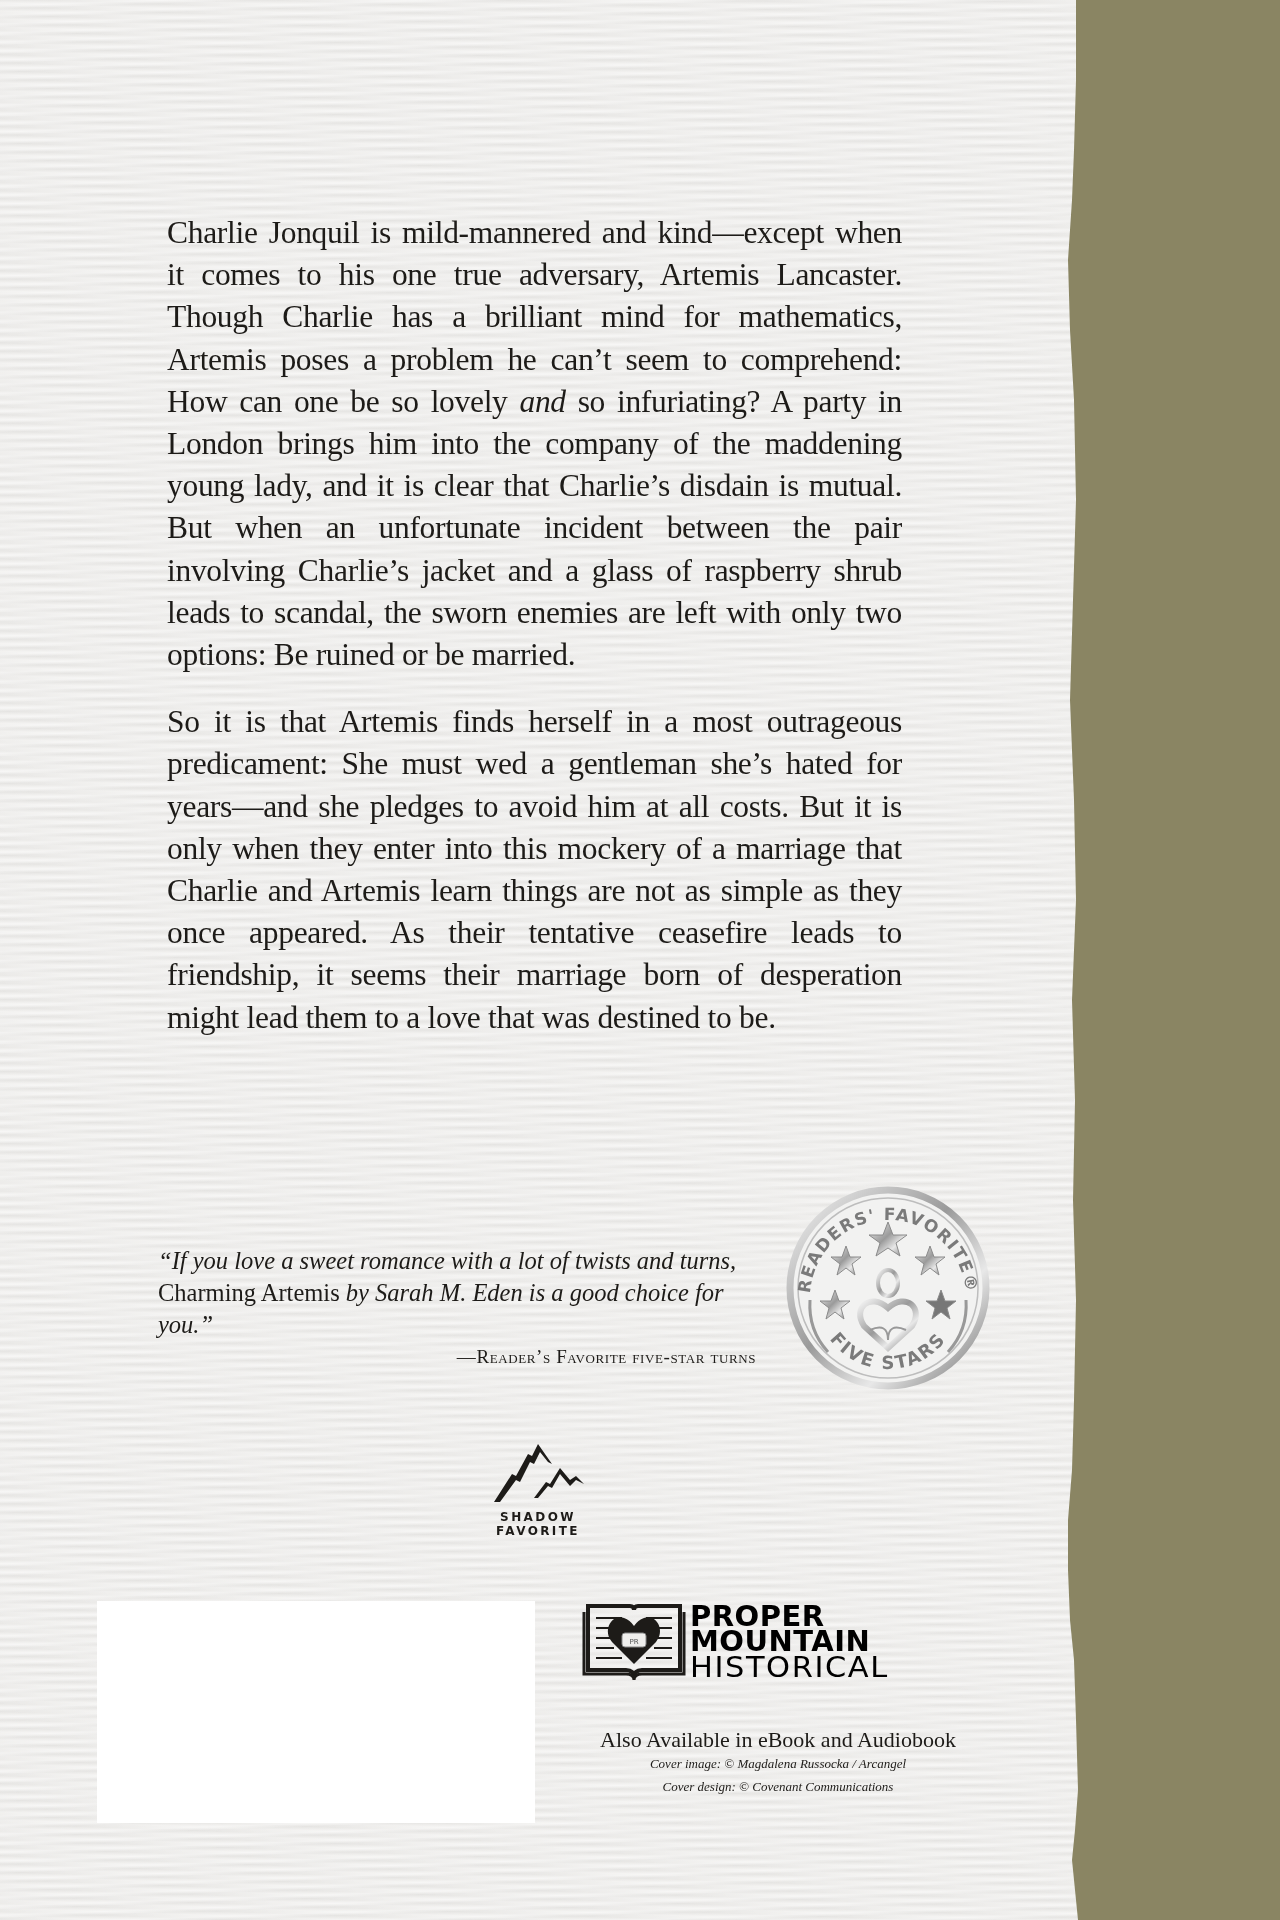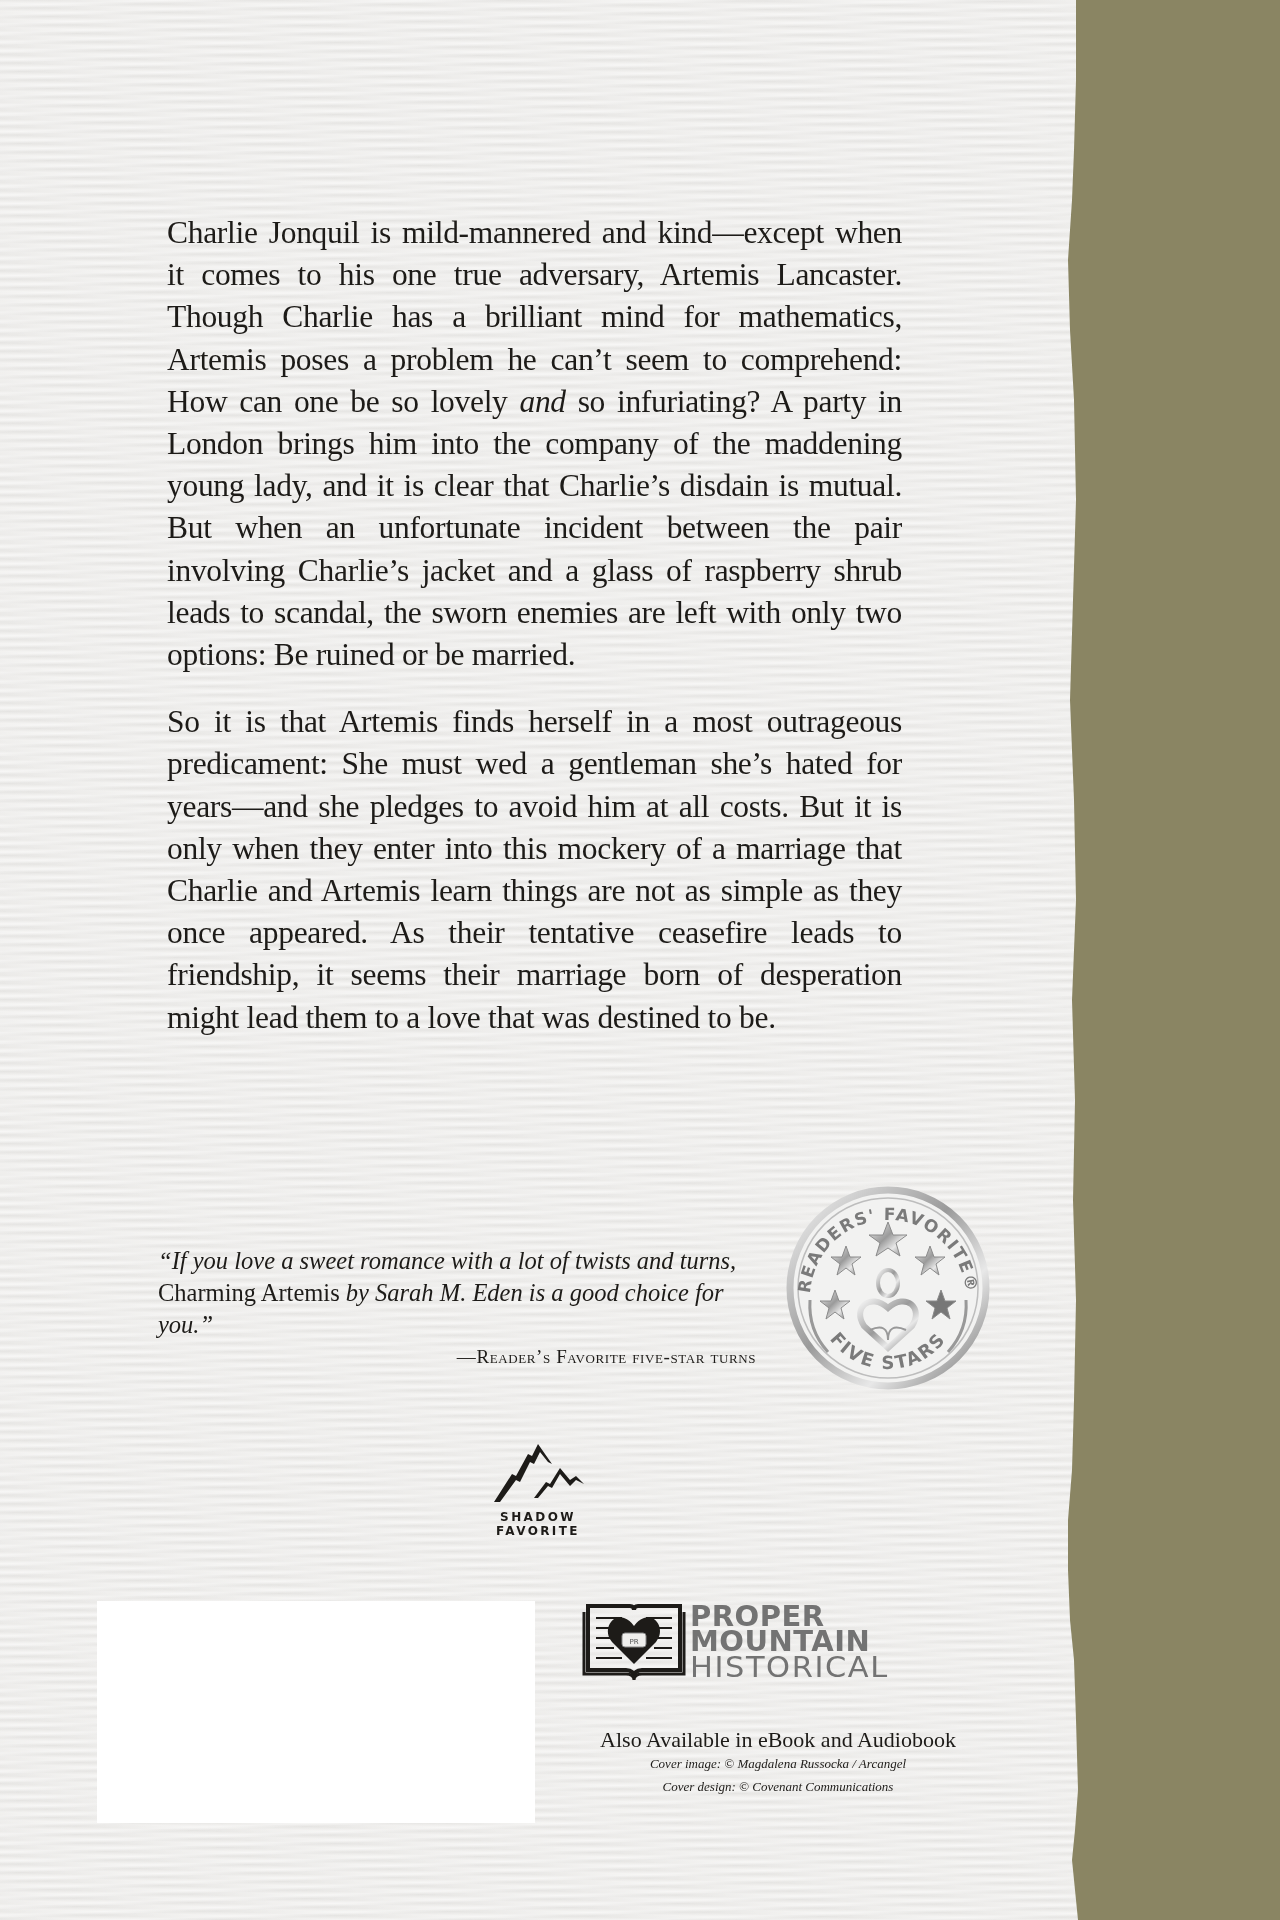--- a/index.html
+++ b/index.html
@@ -45,21 +45,21 @@
       font-size: 12px; letter-spacing: 2.4px; line-height: 14px; color: #1d1b18;
     }
     .barcode-area {
       position: absolute; left: 97px; top: 1601px; width: 438px; height: 222px; background: #ffffff;
     }
     .prh-logo {
       position: absolute; left: 582px; top: 1600px; width: 330px; height: 82px;
     }
     .prh-logo .words {
       position: absolute; left: 108px; top: 4px;
-      font-family: "DejaVu Sans", sans-serif; color: #737373;
+      font-family: "DejaVu Sans", sans-serif; color: #000000;
     }
     .prh-logo .w1, .prh-logo .w2 { font-weight: bold; font-size: 29px; line-height: 25px; letter-spacing: 0.5px; }
     .prh-logo .w3 { font-size: 29px; line-height: 27px; font-weight: normal; letter-spacing: 1.5px; transform: scaleX(1.05); transform-origin: left; }
     .also {
       position: absolute; left: 578px; top: 1706px; width: 400px;
       font-size: 22px; text-align: center; margin-top: 21px;
     }
     .credits {
       position: absolute; left: 578px; top: 1752px; width: 400px;
       font-size: 13px; font-style: italic; text-align: center; line-height: 23px;

